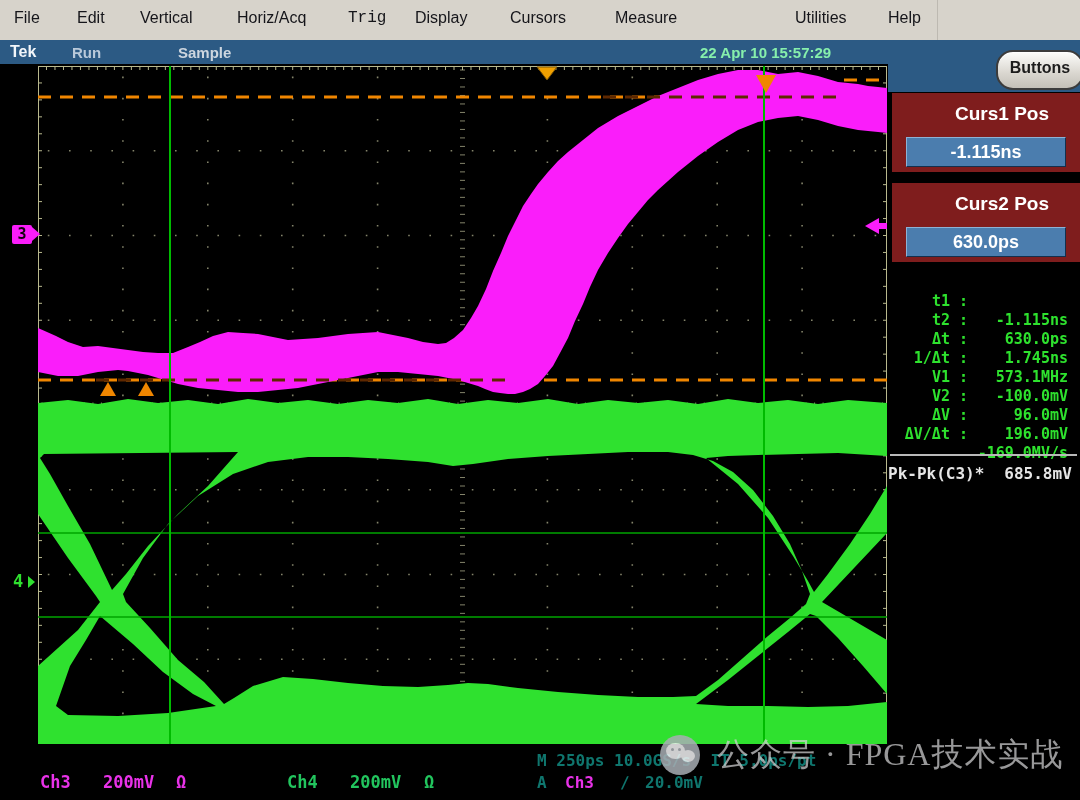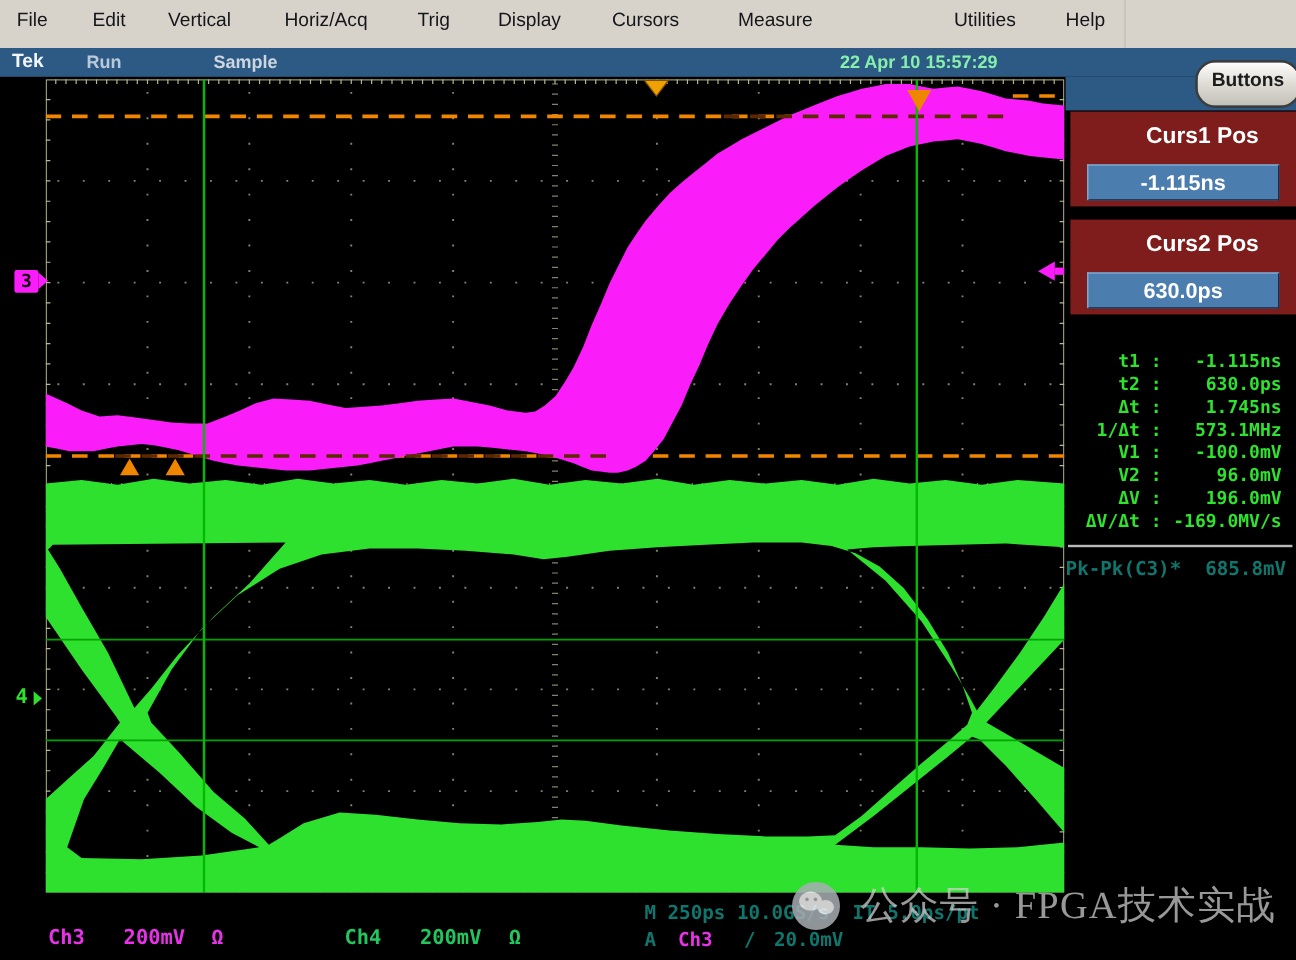--- a/index.html
+++ b/index.html
@@ -32,26 +32,26 @@
            border-top:6px solid transparent;border-bottom:6px solid transparent;}
   
   .panel{position:absolute;left:892px;width:188px;height:79px;background:#7f1d1d;padding-left:16px;}
   .panel .title{margin-top:10px;text-align:center;color:#fff;font-size:19px;font-weight:bold;}
   .panel .valuebox{position:absolute;left:14px;top:44px;width:158px;height:28px;background:#4b7dae;
         border-top:1px solid #8db3d6;border-left:1px solid #8db3d6;border-bottom:1px solid #12304e;
         border-right:1px solid #12304e;color:#fff;font-size:18px;font-weight:bold;text-align:center;
         line-height:28px;cursor:pointer;}
   .readouts{position:absolute;left:890px;top:292px;width:178px;
         font:bold 15px "DejaVu Sans Mono",monospace;color:#2ee22e;}
-  .readouts .row{display:flex;height:19px;line-height:19px;}
+  .readouts .row{display:flex;height:19px;line-height:19px;flex-direction:column;}
   .readouts .lab{width:78px;text-align:right;white-space:pre;}
   .readouts .val{flex:1;text-align:right;}
   .separator{position:absolute;left:890px;top:454px;width:187px;height:2px;background:#b9b9b9;}
   .pkpk{position:absolute;left:888px;top:464px;width:178px;display:flex;
-        font:bold 16px "DejaVu Sans Mono",monospace;color:#0f766e;gap:20px;}
+        font:bold 16px "DejaVu Sans Mono",monospace;color:#e5e5e5;gap:20px;}
   .pkpk .lab{white-space:pre;}
   .pkpk .val{flex:1;text-align:right;}
   
   .bottom{position:absolute;left:0;top:744px;width:1080px;height:56px;background:#000;
         font:bold 17px "DejaVu Sans Mono",monospace;}
   .bottom span{position:absolute;white-space:pre;}
   .c-mag{color:#e832e8;} .c-grn{color:#22c55e;} .c-wht{color:#0f766e;}
   .mline{font:bold 16px "DejaVu Sans Mono",monospace;}
   
   .watermark{position:absolute;left:660px;top:733px;display:flex;align-items:center;opacity:.85;z-index:5;}
@@ -67,21 +67,21 @@
 <body>
 
 <div id="screen">
 
   <div class="menubar">
     <div class="vdiv"></div>
   <span class="item" style="left: 14px;">File</span>
       <span class="item" style="left: 77px;">Edit</span>
       <span class="item" style="left: 140px;">Vertical</span>
       <span class="item" style="left: 237px;">Horiz/Acq</span>
-      <span class="item" style="left: 348px;">Trig</span>
+      <span class="item" style="left: 348px; font-family: Liberation Mono, monospace;">Trig</span>
       <span class="item" style="left: 415px;">Display</span>
       <span class="item" style="left: 510px;">Cursors</span>
       <span class="item" style="left: 615px;">Measure</span>
       <span class="item" style="left: 718px; margin-top: 39px;">Math</span>
       <span class="item" style="left: 795px;">Utilities</span>
       <span class="item" style="left: 888px;">Help</span>
     </div>
 
   <div class="statusbar">
     <span class="tek">Tek</span>

